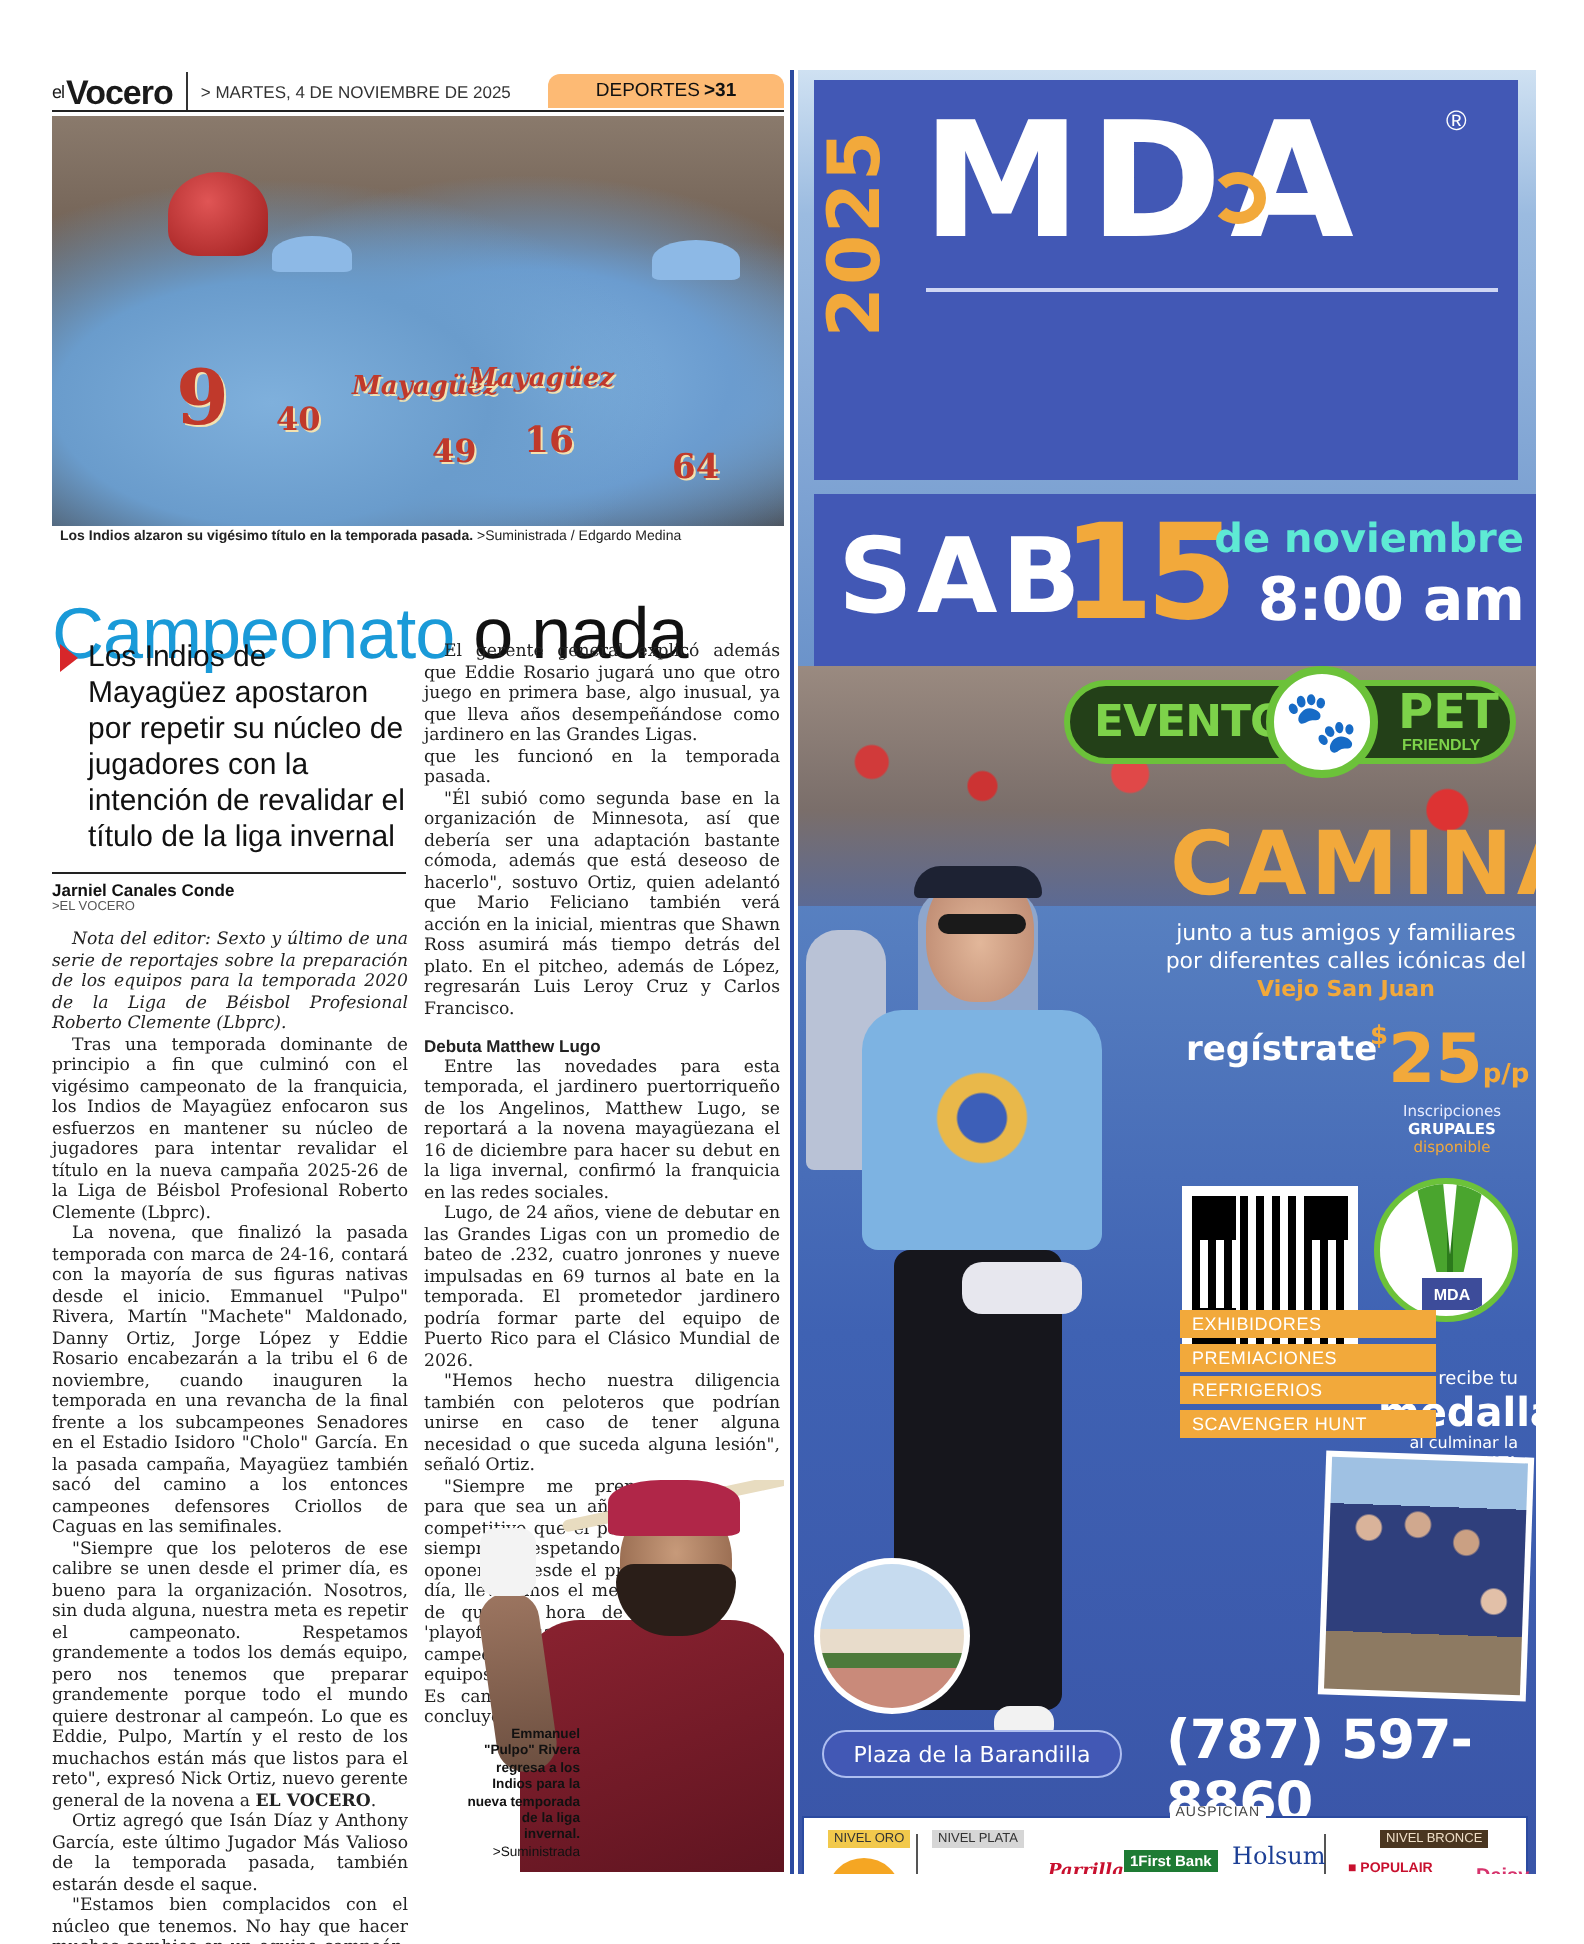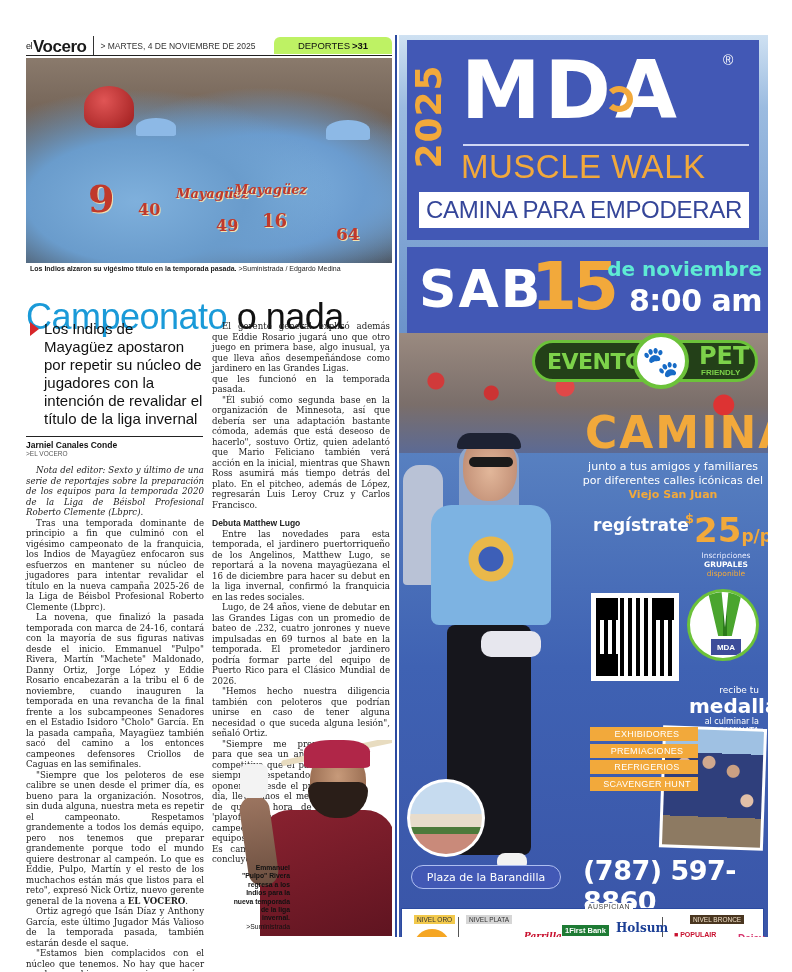--- a/index.html
+++ b/index.html
@@ -4,21 +4,21 @@
 <style>
   * { box-sizing: border-box; margin: 0; padding: 0; }
   html, body { width: 792px; height: 972px; background: #ffffff; overflow: hidden; }
   body { position: relative; font-family: "DejaVu Serif", serif; color: #222; }
 
   
   .header { position: absolute; left: 26px; top: 36px; width: 366px; height: 20px; border-bottom: 1.5px solid #222; display: flex; align-items: center; }
   .logo { font-family: "Liberation Sans", sans-serif; font-weight: 900; font-size: 17px; color: #1a1a1a; letter-spacing: -0.5px; padding-right: 7px; border-right: 1px solid #333; height: 19px; display: flex; align-items: flex-end; line-height: 17px; }
   .logo small { font-size: 9px; font-weight: 400; margin-right: 1px; }
   .dateline { font-family: "Liberation Sans", sans-serif; font-size: 8.5px; color: #333; margin-left: 6px; flex: 1; }
-  .section-tab { font-family: "Liberation Sans", sans-serif; font-size: 9.5px; background: #bef264; border-radius: 6px 6px 0 0; height: 17px; width: 118px; display: flex; align-items: center; justify-content: center; color: #111; }
+  .section-tab { font-family: "Liberation Sans", sans-serif; font-size: 9.5px; background: #fdba74; border-radius: 6px 6px 0 0; height: 17px; width: 118px; display: flex; align-items: center; justify-content: center; color: #111; }
   .section-tab b { font-weight: 700; margin-left: 2px; }
 
   
   .hero-photo { position: absolute; left: 26px; top: 58px; width: 366px; height: 205px; overflow: hidden;
     background: radial-gradient(ellipse at 30% 70%, #7fb0dc 0%, #6a9ccc 30%, transparent 55%),
                 radial-gradient(ellipse at 65% 65%, #82b4e0 0%, #6b9ccf 30%, transparent 55%),
                 radial-gradient(ellipse at 90% 70%, #76a6d6 0%, transparent 40%),
                 linear-gradient(180deg, #8a7a6c 0%, #6a5a4e 40%, #3f3a38 100%); }
   .jersey { position: absolute; font-family: "DejaVu Serif", serif; font-weight: 700; color: #c0392b; text-shadow: 1px 1px 0 #f3e2b0; }
   .helmet { position: absolute; left: 58px; top: 28px; width: 50px; height: 42px; background: radial-gradient(circle at 40% 35%, #e05555, #9e1d1d); border-radius: 50% 50% 30% 30%; }
@@ -102,21 +102,21 @@
 
   .camina-word { position: absolute; left: 186px; top: 372px; width: 176px; text-align: center; font-family: "DejaVu Sans", sans-serif; font-weight: 900; font-size: 44px; color: #f2a93b; letter-spacing: 2px; line-height: 52px; }
   .camina-sub { position: absolute; left: 182px; top: 425px; width: 184px; text-align: center; font-family: "DejaVu Sans", sans-serif; font-size: 11px; line-height: 14px; color: #fff; }
   .camina-sub b { color: #f2a93b; font-weight: 700; }
 
   .register-label { position: absolute; left: 194px; top: 480px; font-family: "DejaVu Sans", sans-serif; font-weight: 900; font-size: 17px; color: #fff; }
   .register-hoy { position: absolute; left: 194px; top: 496px; font-family: "DejaVu Sans", sans-serif; font-weight: 900; font-size: 46px; line-height: 54px; color: #fff; letter-spacing: 1px; }
   .price { position: absolute; left: 286px; top: 476px; font-family: "DejaVu Sans", sans-serif; font-weight: 900; color: #f2a93b; white-space: nowrap; }
   .price .cur { font-size: 13px; vertical-align: top; }
   .price .amt { font-size: 34px; line-height: 38px; }
-  .price .unit { font-size: 17px; }
+  .price .unit { font-size: 13px; }
   .group-note { position: absolute; left: 294px; top: 516px; width: 66px; text-align: center; font-family: "DejaVu Sans", sans-serif; font-size: 7.5px; line-height: 9px; color: #e8ecff; }
   .group-note b { color: #fff; font-weight: 700; display: block; }
   .group-note span { color: #f2a93b; display: block; }
 
   .qr { position: absolute; left: 192px; top: 558px; width: 88px; height: 88px; background: #fff; padding: 5px; }
   .qr-inner { width: 100%; height: 100%;
     background:
       linear-gradient(#000,#000) 0 0/22px 22px no-repeat,
       linear-gradient(#000,#000) 100% 0/22px 22px no-repeat,
       linear-gradient(#000,#000) 0 100%/22px 22px no-repeat,
@@ -126,21 +126,21 @@
   .qr-inner::after { content: ""; }
 
   .medal-circle { position: absolute; left: 288px; top: 554px; width: 72px; height: 72px; background: #fff; border: 3px solid #6cc23a; border-radius: 50%; overflow: hidden; }
   .medal-ribbon { position: absolute; left: 18px; top: 0; width: 34px; height: 44px; background: linear-gradient(90deg, #4aa52e 0 45%, #2c7a1c 45% 55%, #4aa52e 55%); clip-path: polygon(0 0, 40% 0, 50% 80%, 60% 0, 100% 0, 70% 100%, 30% 100%); }
   .medal-badge { position: absolute; left: 20px; top: 46px; width: 32px; height: 18px; background: #3d4c9a; color: #fff; font-family: "Liberation Sans", sans-serif; font-weight: 700; font-size: 8px; display: flex; align-items: center; justify-content: center; border: 1px solid #fff; }
   .medal-text { position: absolute; left: 290px; top: 650px; width: 70px; text-align: right; font-family: "DejaVu Sans", sans-serif; color: #fff; }
   .medal-text .a { font-size: 9px; display: block; }
   .medal-text .b { font-size: 20px; font-weight: 900; line-height: 22px; display: block; }
   .medal-text .c { font-size: 8px; display: block; line-height: 9.5px; }
 
-  .features { position: absolute; left: 191px; top: 692px; width: 108px; text-align: center; }
+  .features { position: absolute; left: 191px; top: 620px; width: 128px; }
   .feature { background: #f2a93b; color: #fff; font-family: "Liberation Sans", sans-serif; font-size: 9px; letter-spacing: 0.3px; height: 14px; line-height: 14px; padding-left: 6px; margin-bottom: 2.5px; }
 
   .group-photo { position: absolute; left: 262px; top: 692px; width: 104px; height: 122px; background: #fff; padding: 3px; transform: rotate(2deg); }
   .group-photo-inner { width: 100%; height: 100%; background:
     radial-gradient(circle at 20% 30%, #d9b39a 0 6px, transparent 7px), radial-gradient(circle at 45% 28%, #d0a88e 0 6px, transparent 7px),
     radial-gradient(circle at 70% 35%, #caa083 0 6px, transparent 7px), radial-gradient(circle at 85% 60%, #e2c0a8 0 6px, transparent 7px),
     linear-gradient(180deg, #9fc1e3 0 20%, #2f3f7c 20% 75%, #8d7a62 75%); }
 
   .plaza-circle { position: absolute; left: 8px; top: 744px; width: 78px; height: 78px; border-radius: 50%; background: #fff; padding: 3px; }
   .plaza-inner { width: 100%; height: 100%; border-radius: 50%; background: linear-gradient(180deg, #c6dbef 0 45%, #e8dccb 45% 62%, #4d7a3b 62% 72%, #c98a7a 72%); }
@@ -151,21 +151,21 @@
   .sponsors-label { position: absolute; right: 130px; top: -6px; background: #fff; padding: 0 3px; font-family: "Liberation Sans", sans-serif; font-size: 7px; color: #444; letter-spacing: 0.5px; }
   .tier { position: absolute; font-family: "Liberation Sans", sans-serif; font-size: 6.5px; padding: 1px 3px; }
   .tier-oro { left: 12px; top: 6px; background: #f2c94c; color: #333; }
   .tier-plata { left: 64px; top: 6px; background: #d6d6d6; color: #333; }
   .tier-bronce { left: 288px; top: 6px; background: #4a3620; color: #f0e0c8; }
   .vline { position: absolute; top: 8px; width: 1px; height: 44px; background: #555; }
   .spon { position: absolute; font-family: "Liberation Sans", sans-serif; font-weight: 700; }
   .bk { left: 12px; top: 20px; width: 36px; height: 34px; border-radius: 50%; background: #f5a623; display: flex; align-items: center; justify-content: center; flex-direction: column; color: #c8102e; font-size: 8px; line-height: 8.5px; }
   .pr-logo { left: 122px; top: 22px; color: #c8102e; font-size: 9px; font-style: italic; font-family: "DejaVu Serif", serif; }
   .firstbank { left: 160px; top: 16px; background: #1e7b34; color: #fff; font-size: 7.5px; padding: 1px 3px; }
-  .holsum { left: 214px; top: 12px; color: #1c3f95; font-size: 12px; font-family: "DejaVu Serif", serif; font-weight: 700; }
+  .holsum { left: 214px; top: 12px; color: #1c3f95; font-size: 12px; font-family: "DejaVu Serif", serif; font-weight: 400; }
   .populair { left: 272px; top: 22px; color: #c8102e; font-size: 7px; }
   .daisy { left: 336px; top: 24px; color: #d6336c; font-size: 10px; }
 </style>
 </head>
 <body>
 
 <div class="header">
   <div class="logo">
     <small>el</small>
     <span>Vocero</span>
@@ -246,24 +246,20 @@
 <div class="ad-divider"></div>
 <div class="ad">
   <div class="mda-box">
     <div class="year-vert">
         <span>2025</span>
       </div>
     <div class="mda-logo">MDA</div>
     <div class="mda-heart"></div>
     <div class="mda-reg">®</div>
     <div class="mda-rule"></div>
-    <div class="muscle-walk">MUSCLE WALK</div>
-    <div class="slogan-box">
-        <span>CAMINA PARA EMPODERAR</span>
-      </div>
   </div>
 
   <div class="date-box">
     <div class="sab">SAB</div>
     <div class="day">15</div>
     <div class="month">de noviembre</div>
     <div class="time">8:00 am</div>
   </div>
 
   <div class="crowd"></div>

